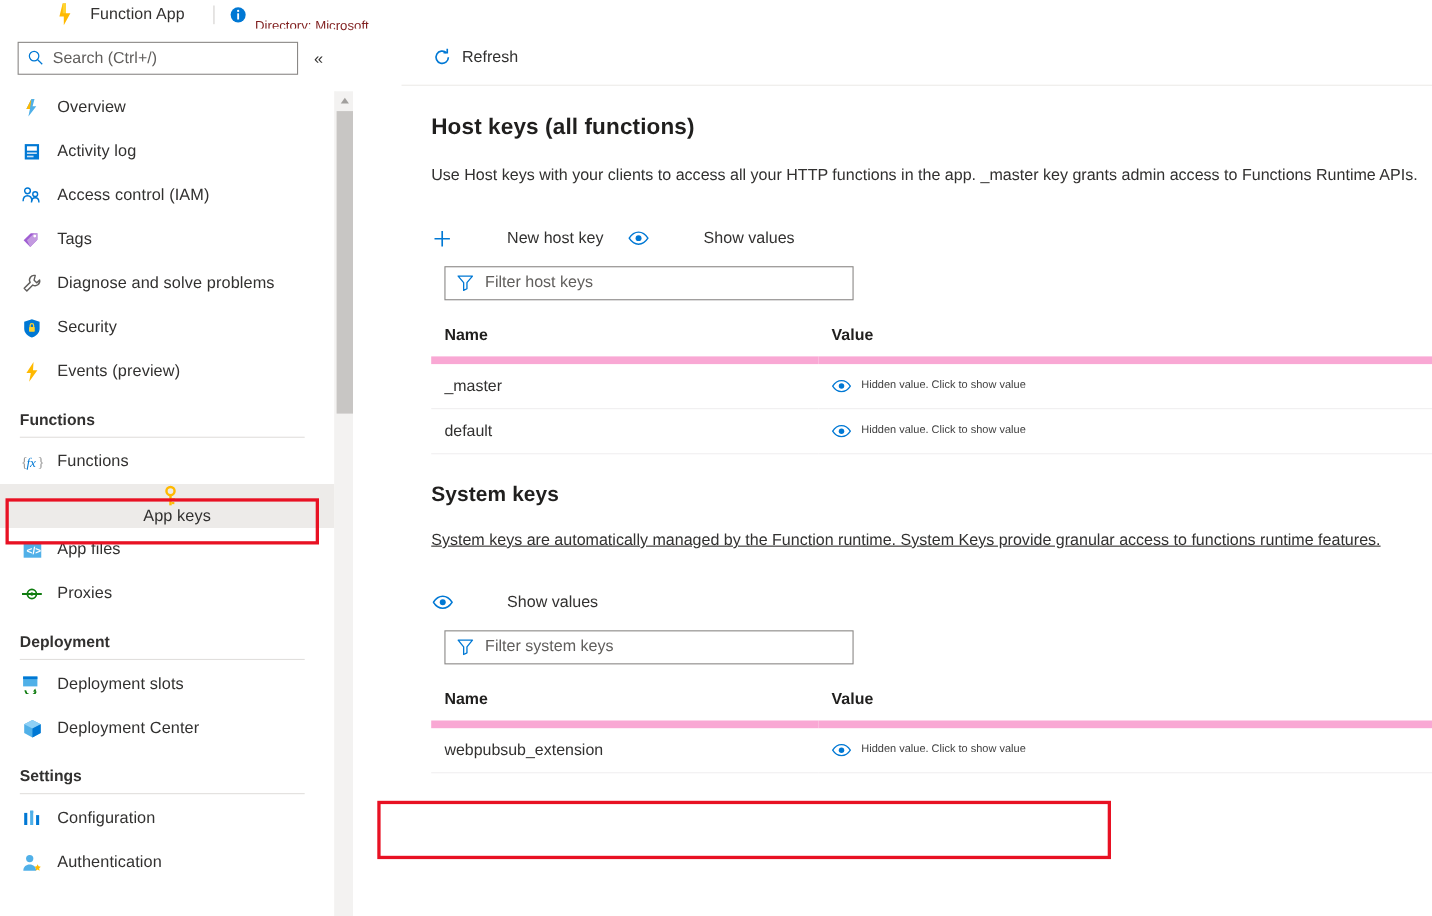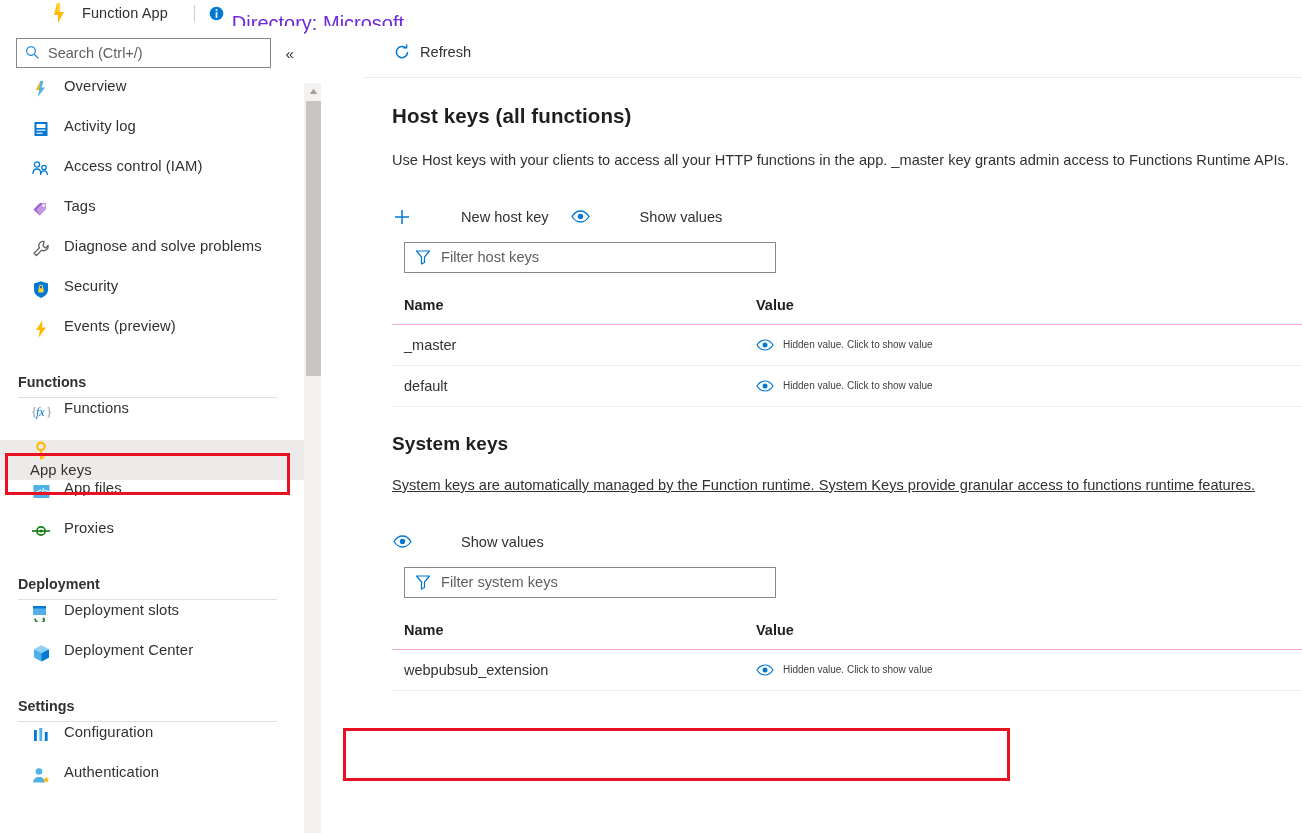--- a/index.html
+++ b/index.html
@@ -24,21 +24,21 @@
   }
   .topbar-title {
     font-size: 14.5px; color: #323130; letter-spacing: .1px;
   }
   .topbar-sep {
     width: 1px; height: 17px; background: #d2d0ce; margin: 0 14px 0 26px;
   }
   .topbar-info {
     width: 15px; height: 15px; margin-right: 8px; display:flex; align-items:center;
   }
-  .topbar-dir { font-size: 20px; color: #6d28d9; margin-top: 20px; }
+  .topbar-dir { font-size: 12px; color: #7f1d1d; margin-top: 20px; }
 
   
   .leftnav {
     position: absolute; left: 0; top: 26px; width: 304px; height: 807px;
     background: #ffffff;
   }
   .search-row {
     display: flex; padding: 12px 0 0 16px;
   }
   .searchbox {
@@ -50,22 +50,22 @@
     font-size: 14.5px; color: #605e5c; line-height: 1;
   }
   .collapse-btn {
     width: 30px; height: 30px; margin-left: 4px;
     display: flex; align-items: center; justify-content: center;
     color: #323130; font-size: 15px;
   }
 
   .navlist { padding-top: 10px; }
   .nav-item {
-    height: 40px; display: flex; align-items: flex-start;
-    padding-left: 30px; cursor: default;
+    height: 40px; display: flex; align-items: center;
+    padding-left: 18px; cursor: default;
   }
   .nav-item .ico {
     width: 22px; height: 22px; margin-right: 12px;
     display: flex; align-items: center; justify-content: center;
     flex: 0 0 22px;
   }
   .nav-item .lbl { font-size: 14.8px; color: #323130; letter-spacing: .1px; }
   .nav-item.selected { background: #edebe9; flex-direction: column; }
 
   .nav-group {
@@ -137,21 +137,21 @@
   .filterbox {
     width: 372px; height: 31px; border: 1px solid #8a8886; background: #fff;
     display: flex; align-items: center; padding: 0 10px; margin: 6px 0 0 12px;
   }
   .filterbox .fi { width: 17px; height: 17px; margin-right: 9px; display:flex; }
   .filterbox .fp { font-size: 14.6px; color: #605e5c; }
 
   table.keys { border-collapse: collapse; width: 981px; margin-top: 24px; table-layout: fixed; }
   table.keys th {
     text-align: left; font-size: 14.5px; font-weight: bold; color: #201f1e;
-    padding: 0 0 11px 12px; border-bottom: 1px solid #f9a8d4;
+    padding: 0 0 11px 12px; border-bottom: 7px solid #f9a8d4;
   }
   table.keys td {
     font-size: 14.5px; color: #323130; padding: 12px 0 12px 12px;
     border-bottom: 1px solid #f0eff0; height: 40px;
   }
   table.keys col.c1 { width: 352px; }
   table.keys col.c2 { width: 629px; }
   .valcell { display: flex; align-items: center; }
   .valcell .eye { width: 18px; height: 14px; margin-right: 9px; display:flex; align-items:center; }
   .valcell .vt { color: #404040; font-size: 10px; }

